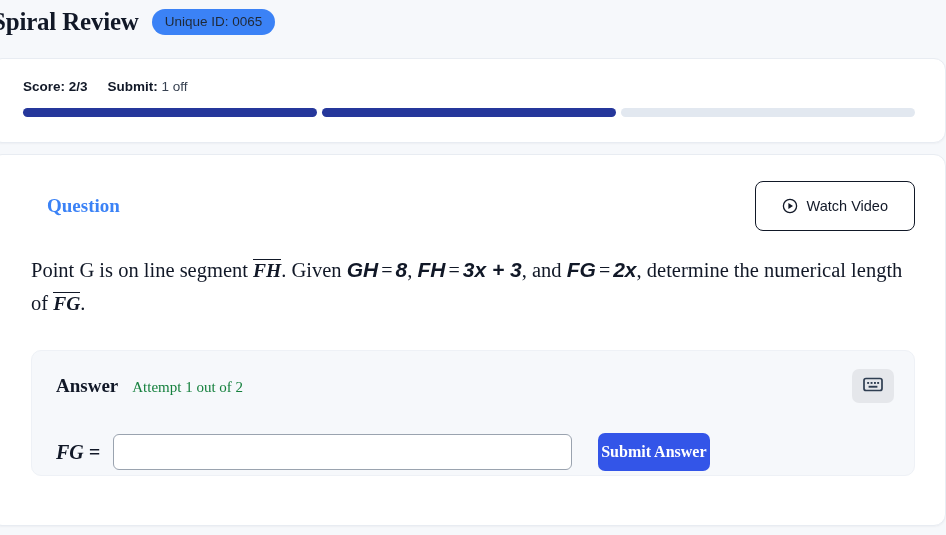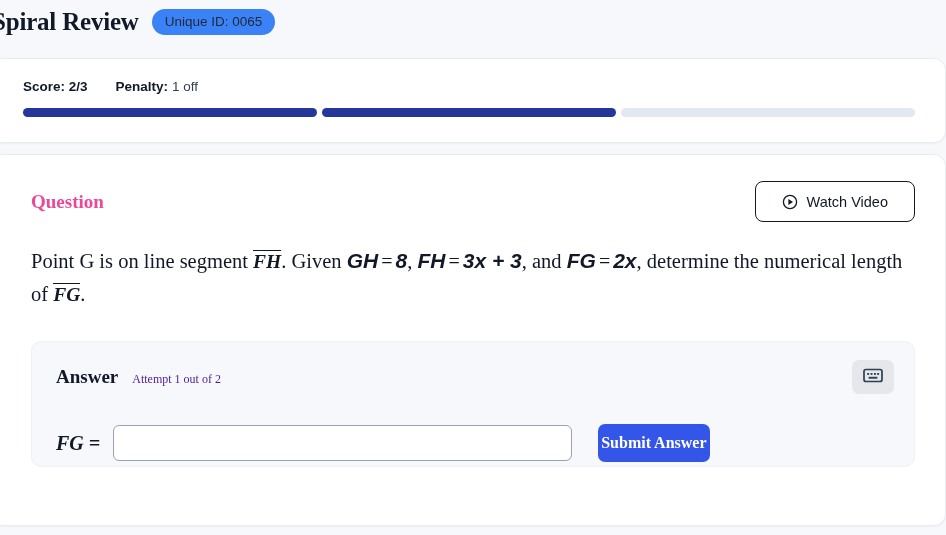--- a/index.html
+++ b/index.html
@@ -62,21 +62,21 @@
 
   .score-card {
     margin-top: 14px;
     padding: 20px 22px 22px 32px;
     height: 85px;
   }
 
   .score-line {
     display: flex;
     align-items: baseline;
-    gap: 28px;
+    gap: 20px;
     font-size: 13.5px;
     margin-bottom: 14px;
   }
   .score-label, .penalty-label { font-weight: bold; color: #111827; }
   .score-value { font-weight: bold; color: #111827; }
   .penalty-value { font-weight: normal; color: #374151; }
 
   .progress {
     display: flex;
     gap: 5px;
@@ -101,30 +101,31 @@
     display: flex;
     align-items: center;
     justify-content: space-between;
     margin-bottom: 22px;
   }
 
   .q-title {
     font-family: "Liberation Serif", serif;
     font-size: 19px;
     font-weight: bold;
-    color: #ec4899;
+    color: #3b82f6;
+    margin-left: 16px;
   }
 
   .q-actions { display: flex; gap: 16px; }
 
   .btn-outline {
     background: #ffffff;
     border: 1.3px solid #111827;
     border-radius: 8px;
-    height: 41px;
+    height: 50px;
     padding: 0 26px;
     font-size: 14.5px;
     color: #111827;
     display: inline-flex;
     align-items: center;
     justify-content: center;
     gap: 9px;
     cursor: pointer;
     font-family: "Liberation Sans", sans-serif;
   }
@@ -175,22 +176,22 @@
   }
 
   .answer-title {
     font-family: "Liberation Serif", serif;
     font-size: 19px;
     font-weight: bold;
     color: #111827;
   }
   .attempt-text {
     font-family: "Liberation Serif", serif;
-    font-size: 12px;
-    color: #4c1d95;
+    font-size: 15px;
+    color: #15803d;
   }
 
   .kbd-btn {
     position: absolute;
     top: 18px;
     right: 20px;
     width: 42px;
     height: 34px;
     border-radius: 7px;
     background: #e5e7eb;
@@ -254,21 +255,21 @@
     <div class="uid-badge">Unique ID: 0065</div>
   </div>
 
   <div class="card score-card">
     <div class="score-line">
       <div>
         <span class="score-label">Score:</span>
         <span class="score-value">2/3</span>
       </div>
       <div>
-        <span class="penalty-label">Penalty:</span>
+        <span class="penalty-label">Submit:</span>
         <span class="penalty-value">1 off</span>
       </div>
     </div>
     <div class="progress" id="progress-bar">
         <div class="seg filled"></div>
         <div class="seg filled"></div>
         <div class="seg empty"></div>
       </div>
   </div>
 

